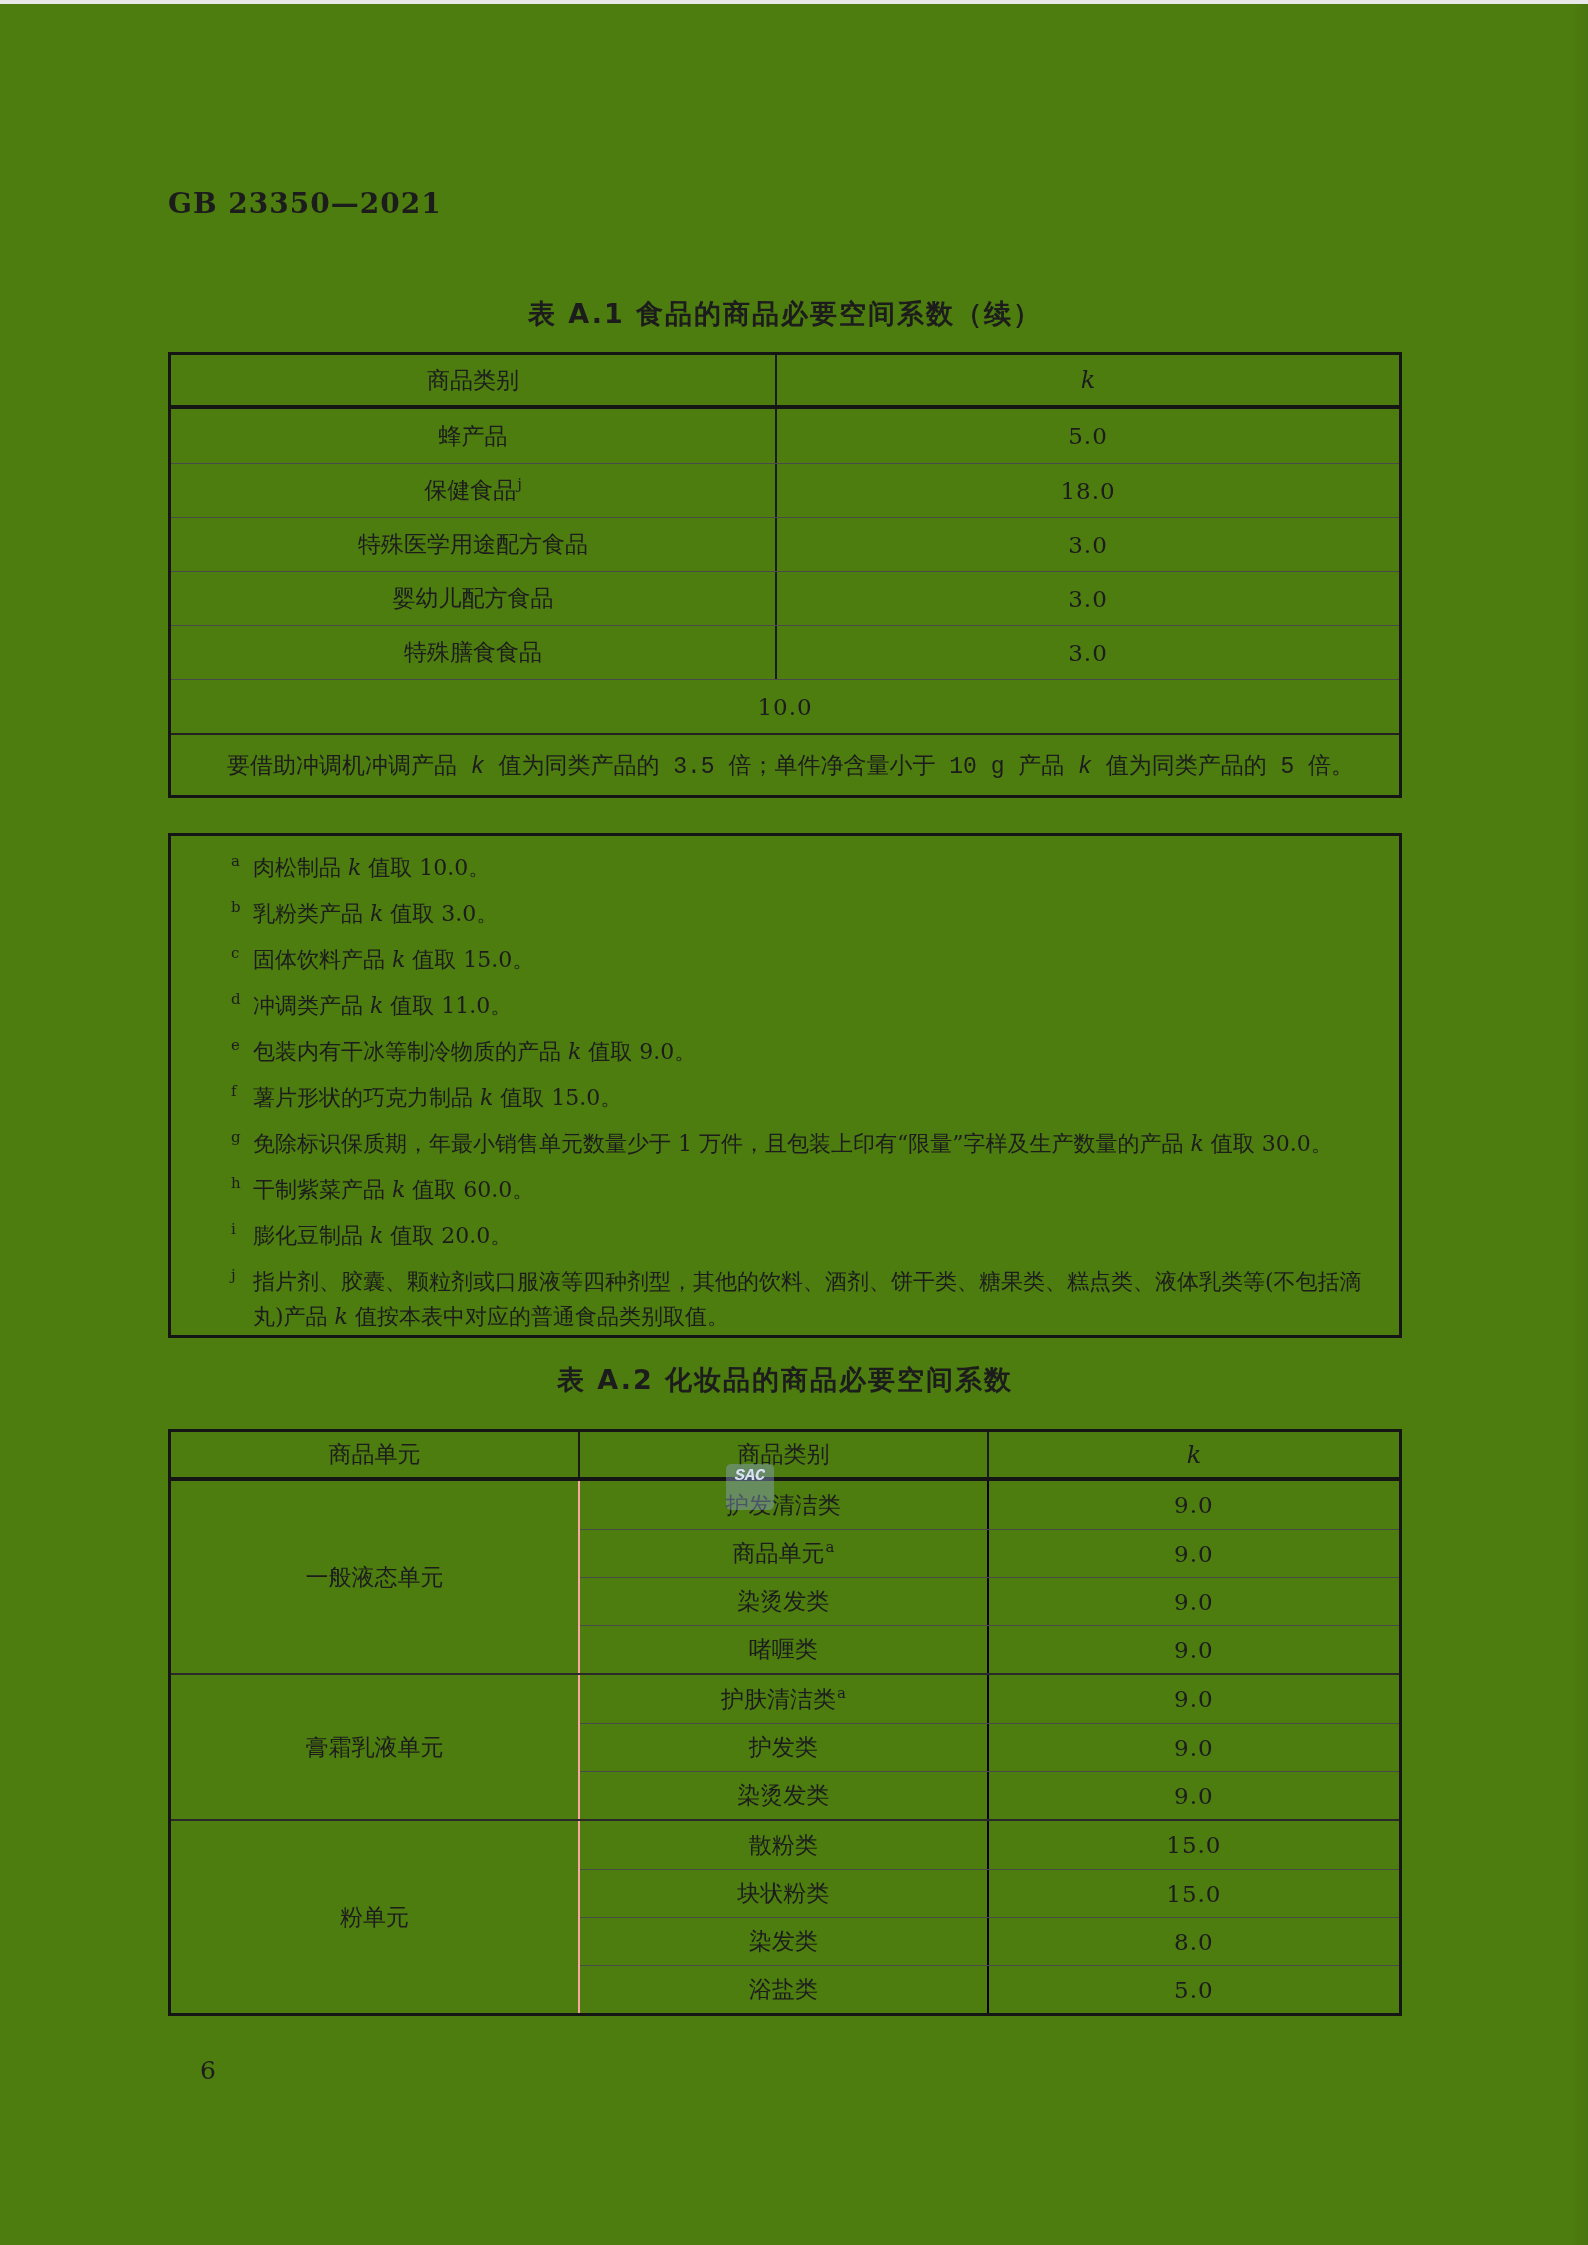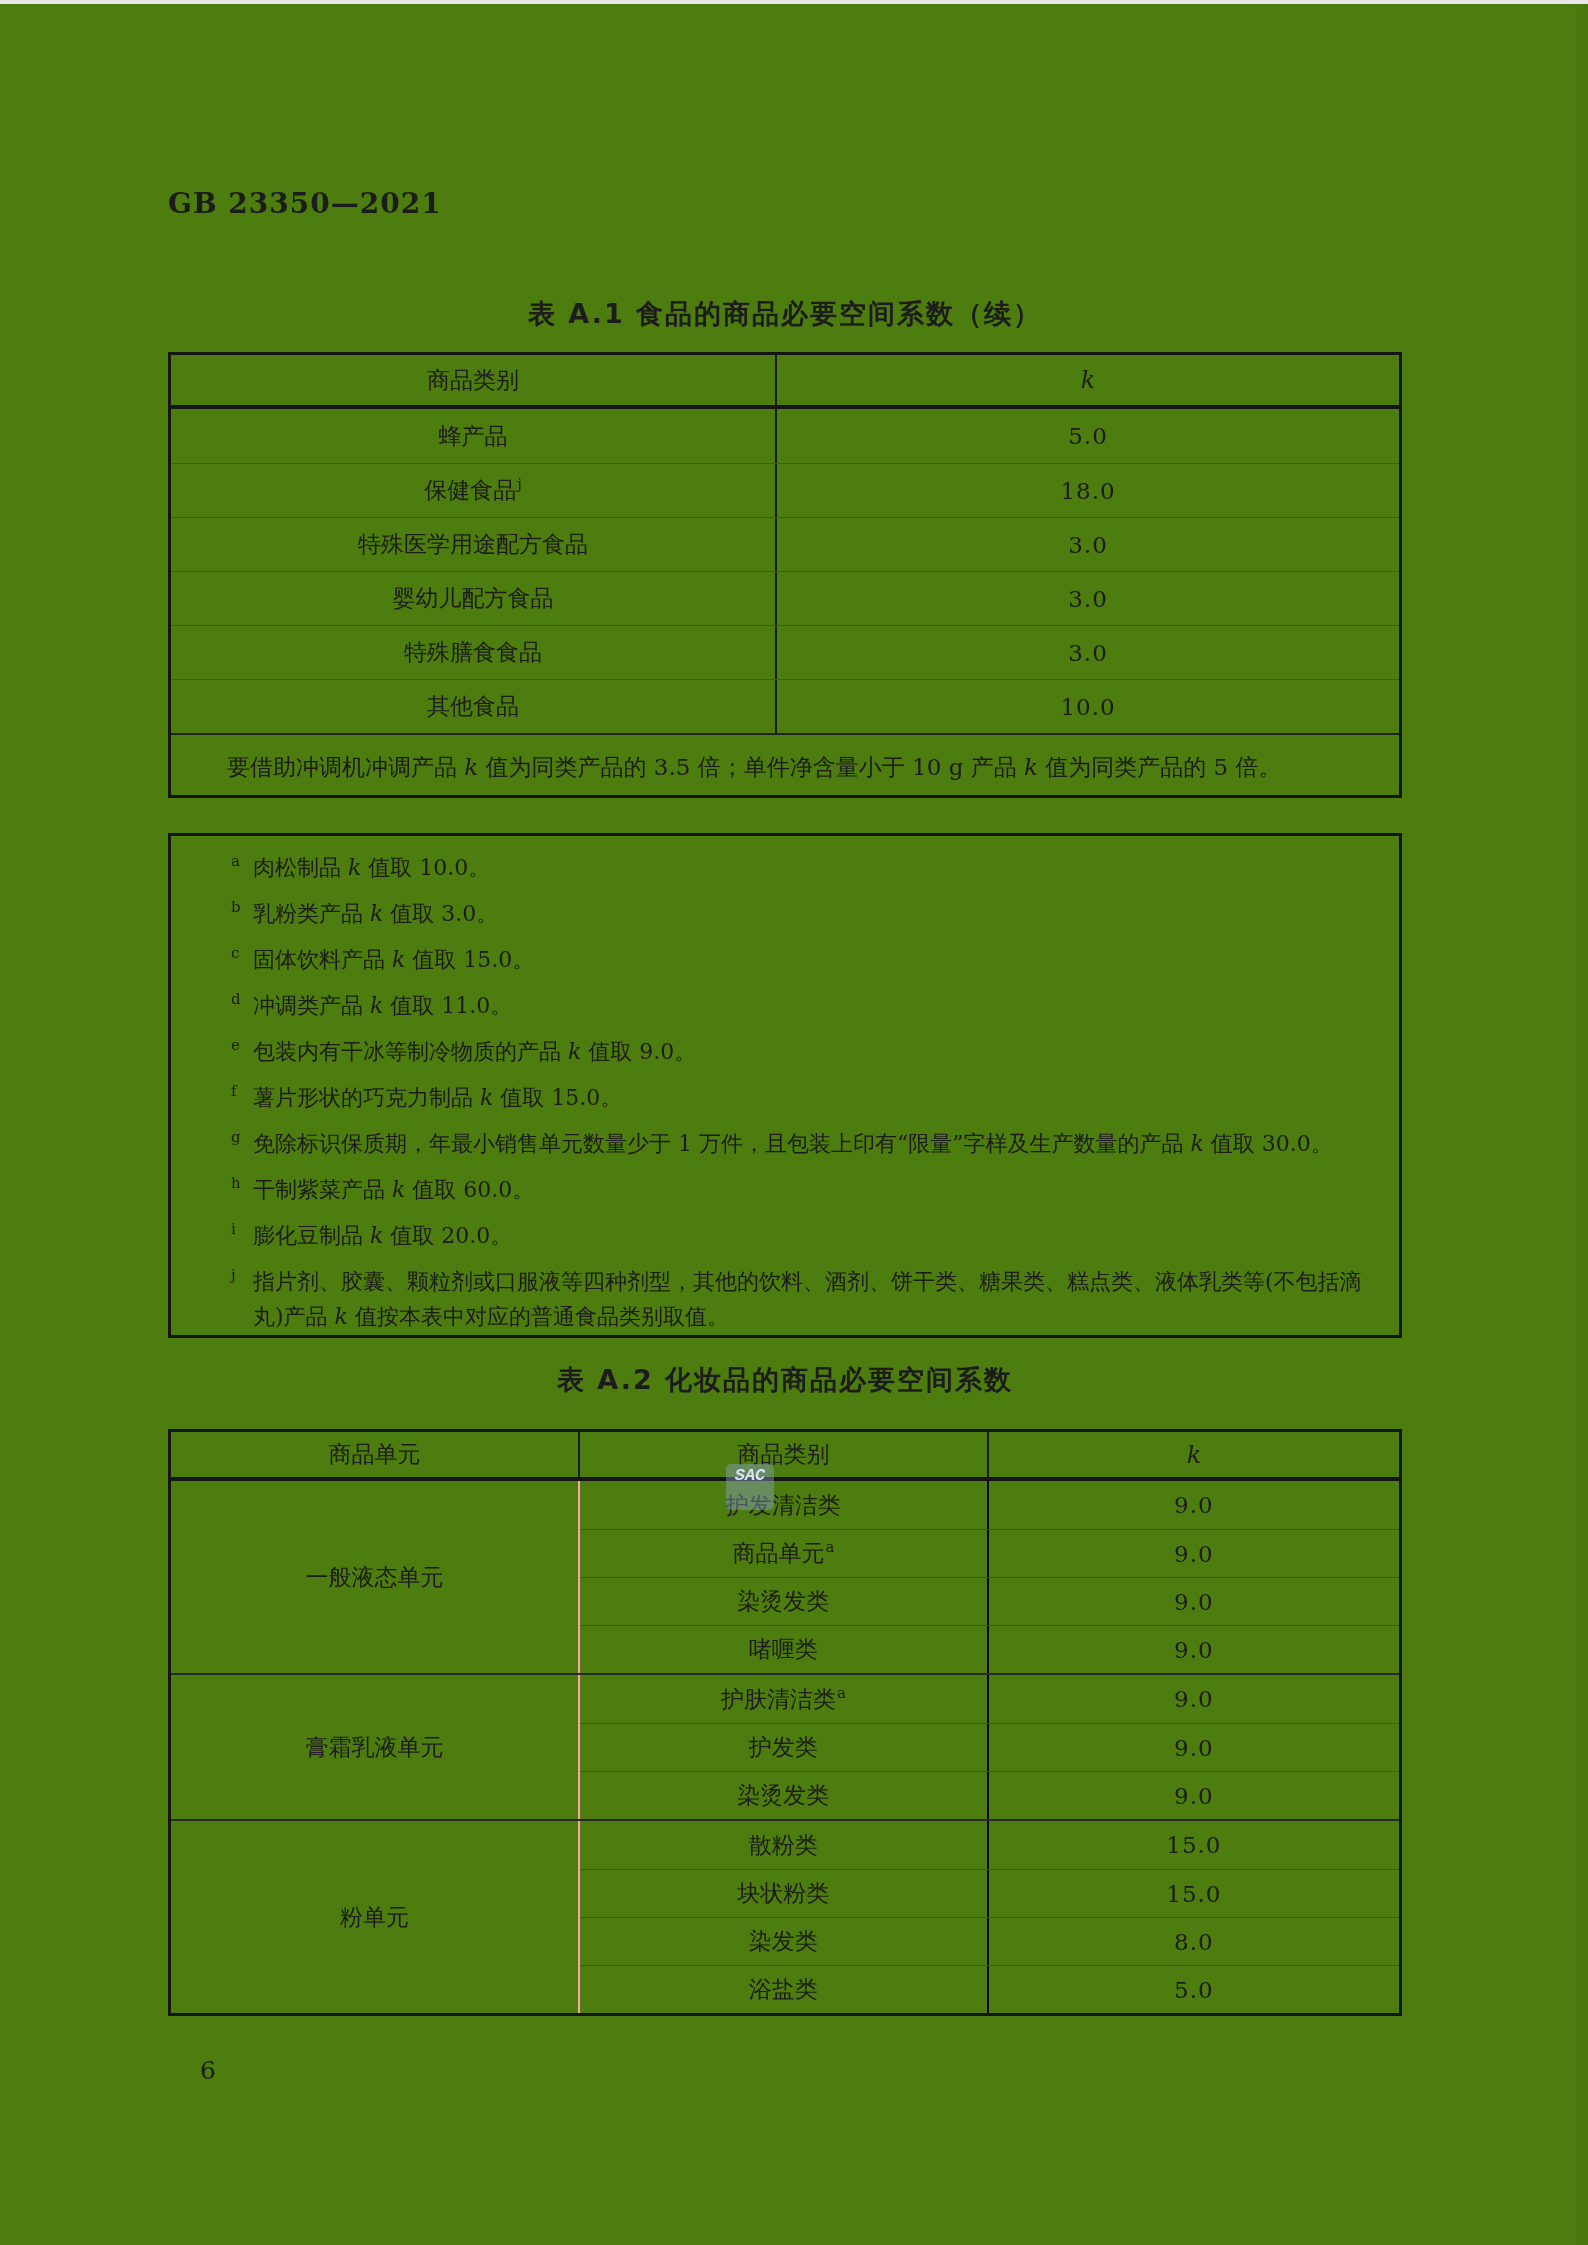--- a/index.html
+++ b/index.html
@@ -28,21 +28,21 @@
   .a1-row.hdr { border-bottom:4px solid #151515; }
   .a1-c1 { width:49.35%; border-right:2px solid #1a1a1a;
     display:flex; align-items:center; justify-content:center; }
   .a1-c2 { flex:1; display:flex; align-items:center; justify-content:center; }
   .cell-txt { font-size:23px; }
   .kval { font-size:23px; letter-spacing:1px; }
   .k-head { font-style:italic; font-size:24px; }
   sup.fnref { font-size:15px; line-height:0; vertical-align:super; margin-left:1px; }
 
   .note-row { border-top:2px solid #222; padding:13px 40px 9px 56px; }
-  .note-line { font-size:23px; line-height:38px; }
+  .note-line { font-size:23px; line-height:38px;font-family:Liberation Mono, monospace; }
 
   
   .fn-box { position:absolute; left:168px; top:829px; width:1234px; height:505px;
     border:3px solid #151515; padding-top:14px; }
   .fn { position:relative; padding-left:82px; padding-right:30px;
     font-size:22px; line-height:35px; margin-bottom:11px; }
   .fn-letter { position:absolute; left:60px; top:-6px; font-size:15px; }
 
   
   .a2-box { position:absolute; left:168px; top:1425px; width:1234px;
@@ -124,23 +124,20 @@
     </div>
     <div class="a1-row bt">
       <div class="a1-c1">
           <span class="cell-txt">特殊膳食食品</span>
         </div>
       <div class="a1-c2">
           <span class="kval">3.0</span>
         </div>
     </div>
     <div class="a1-row bt">
-      <div class="a1-c1">
-          <span class="cell-txt">其他食品</span>
-        </div>
       <div class="a1-c2">
           <span class="kval">10.0</span>
         </div>
     </div>
 
     <div class="note-row">
       <div class="note-line">要借助冲调机冲调产品 <i>k</i> 值为同类产品的 3.5 倍；单件净含量小于 10 g 产品 <i>k</i> 值为同类产品的 5 倍。</div>
     </div>
   </div>
 

